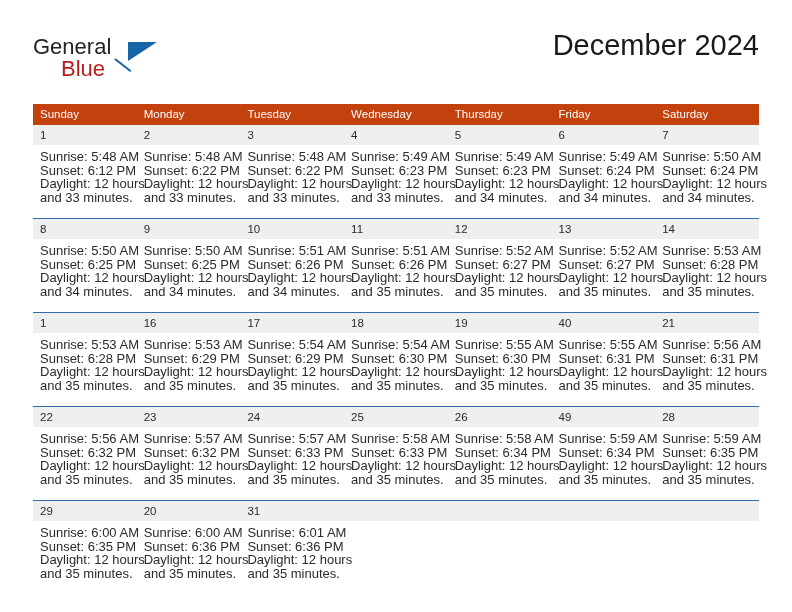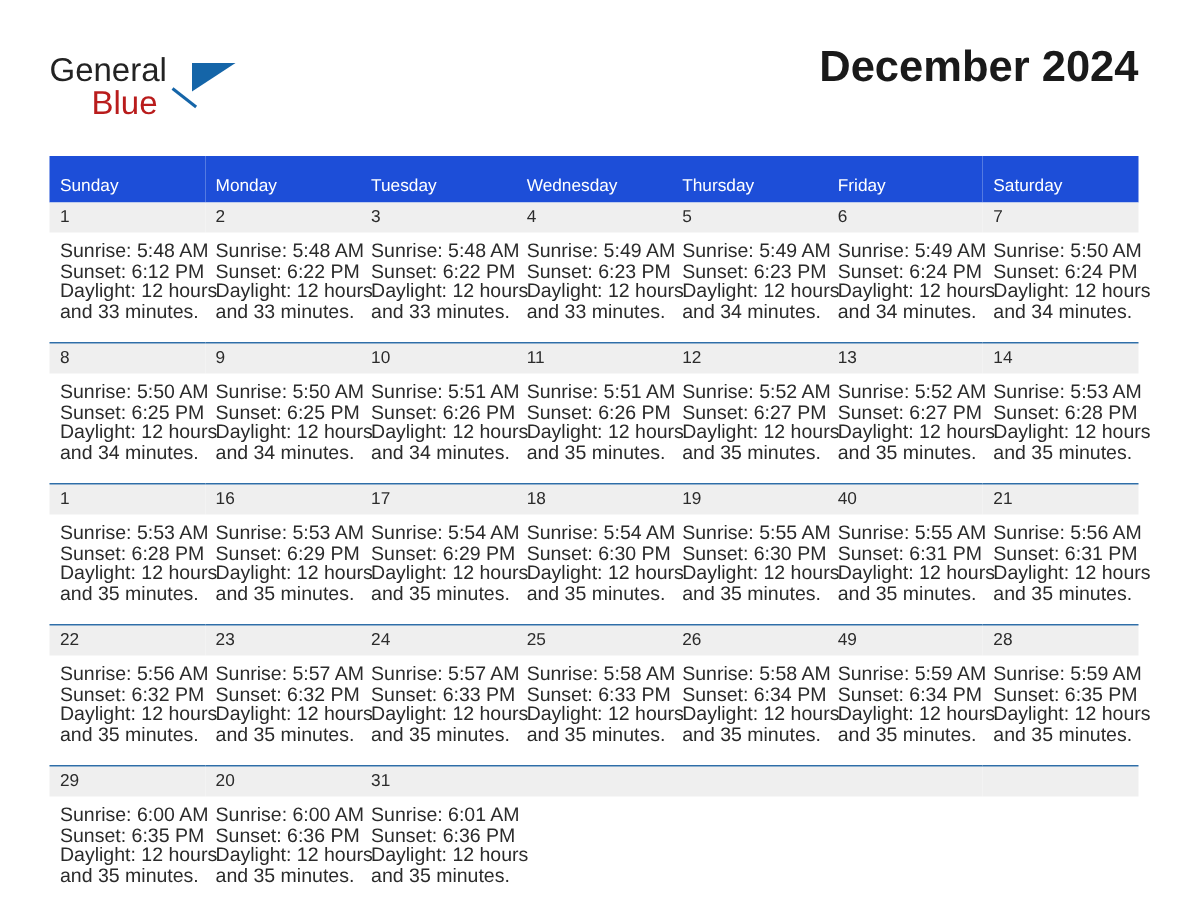--- a/index.html
+++ b/index.html
@@ -80,47 +80,46 @@
     position: absolute;
     right: 0;
     top: 0;
     text-align: right;
   }
   .cal-title {
     font-size: 29px;
     color: #1a1a1a;
     line-height: 34px;
     white-space: nowrap;
-    font-weight: bold;
   }
   .cal-subtitle {
     font-size: 15px;
     color: #1a1a1a;
     line-height: 20px;
     margin-top: 5px;
     white-space: nowrap;
   }
 
   
   .calendar {
     position: absolute;
     left: 33px;
     top: 104px;
     width: 726px;
     border-collapse: collapse;
     table-layout: fixed;
   }
 
   .calendar th {
-    background: #1d4ed8;
+    background: #c2410c;
     color: #ffffff;
     font-size: 11.5px;
     font-weight: normal;
     text-align: left;
-    padding: 14px 0 5px 7px;
+    padding: 4px 0 5px 7px;
     height: 12px;
     border: none;
   }
 
   .calendar td {
     vertical-align: top;
     padding: 0;
     width: 103.7px;
     border: none;
   }

